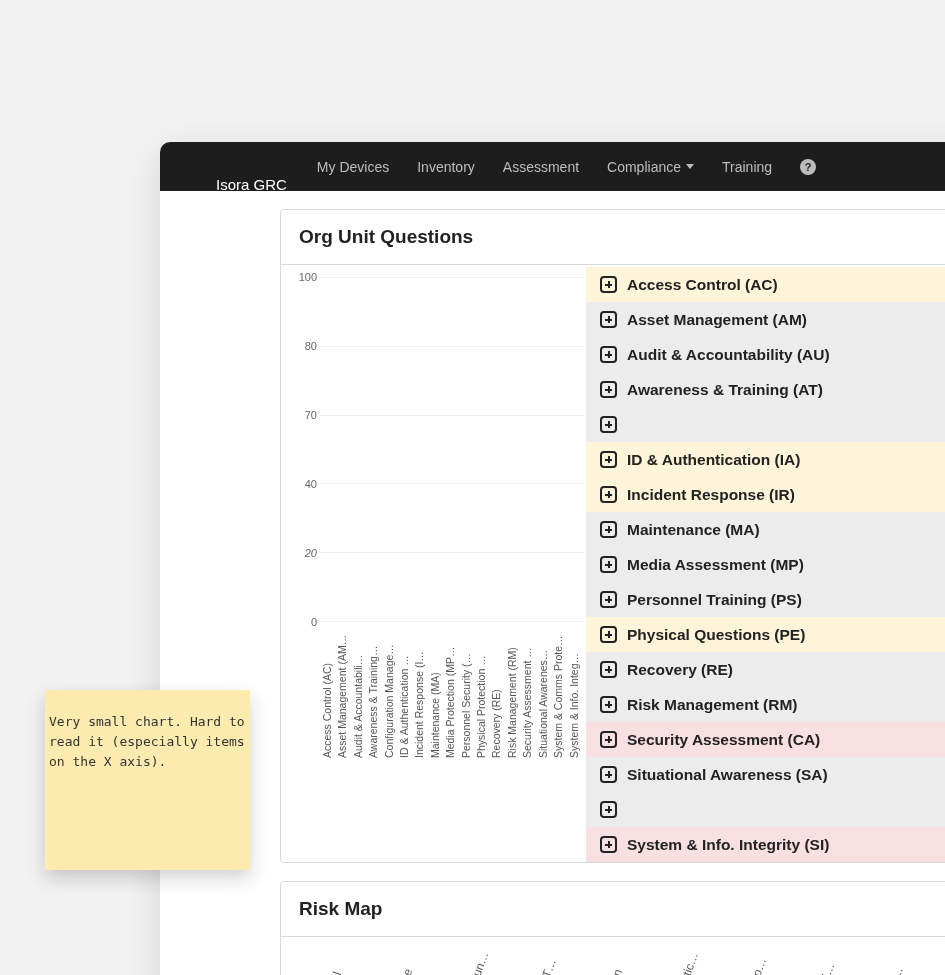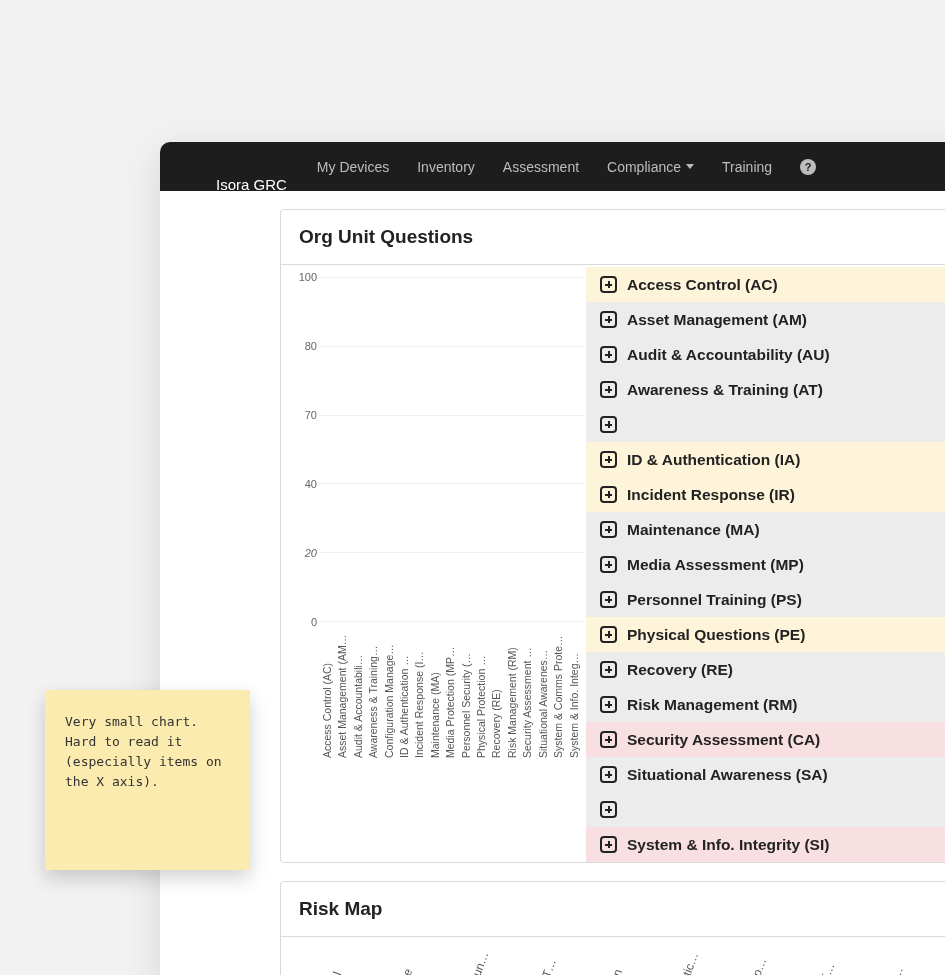--- a/index.html
+++ b/index.html
@@ -140,21 +140,21 @@
     height:60px;
   }
 
   
   .sticky {
     position:absolute;
     left:45px; top:690px;
     width:205px; height:180px;
     background:#fcebaf;
     box-shadow: 0 8px 18px rgba(0,0,0,0.18);
-    padding:22px 20px;
+    padding:22px 4px;
     font-family: ui-monospace, Menlo, Consolas, monospace;
     font-size:13px;
     color:#333;
     line-height:1.55;
   }
 </style>
 </head>
 <body>
 
 <div class="app-window">

